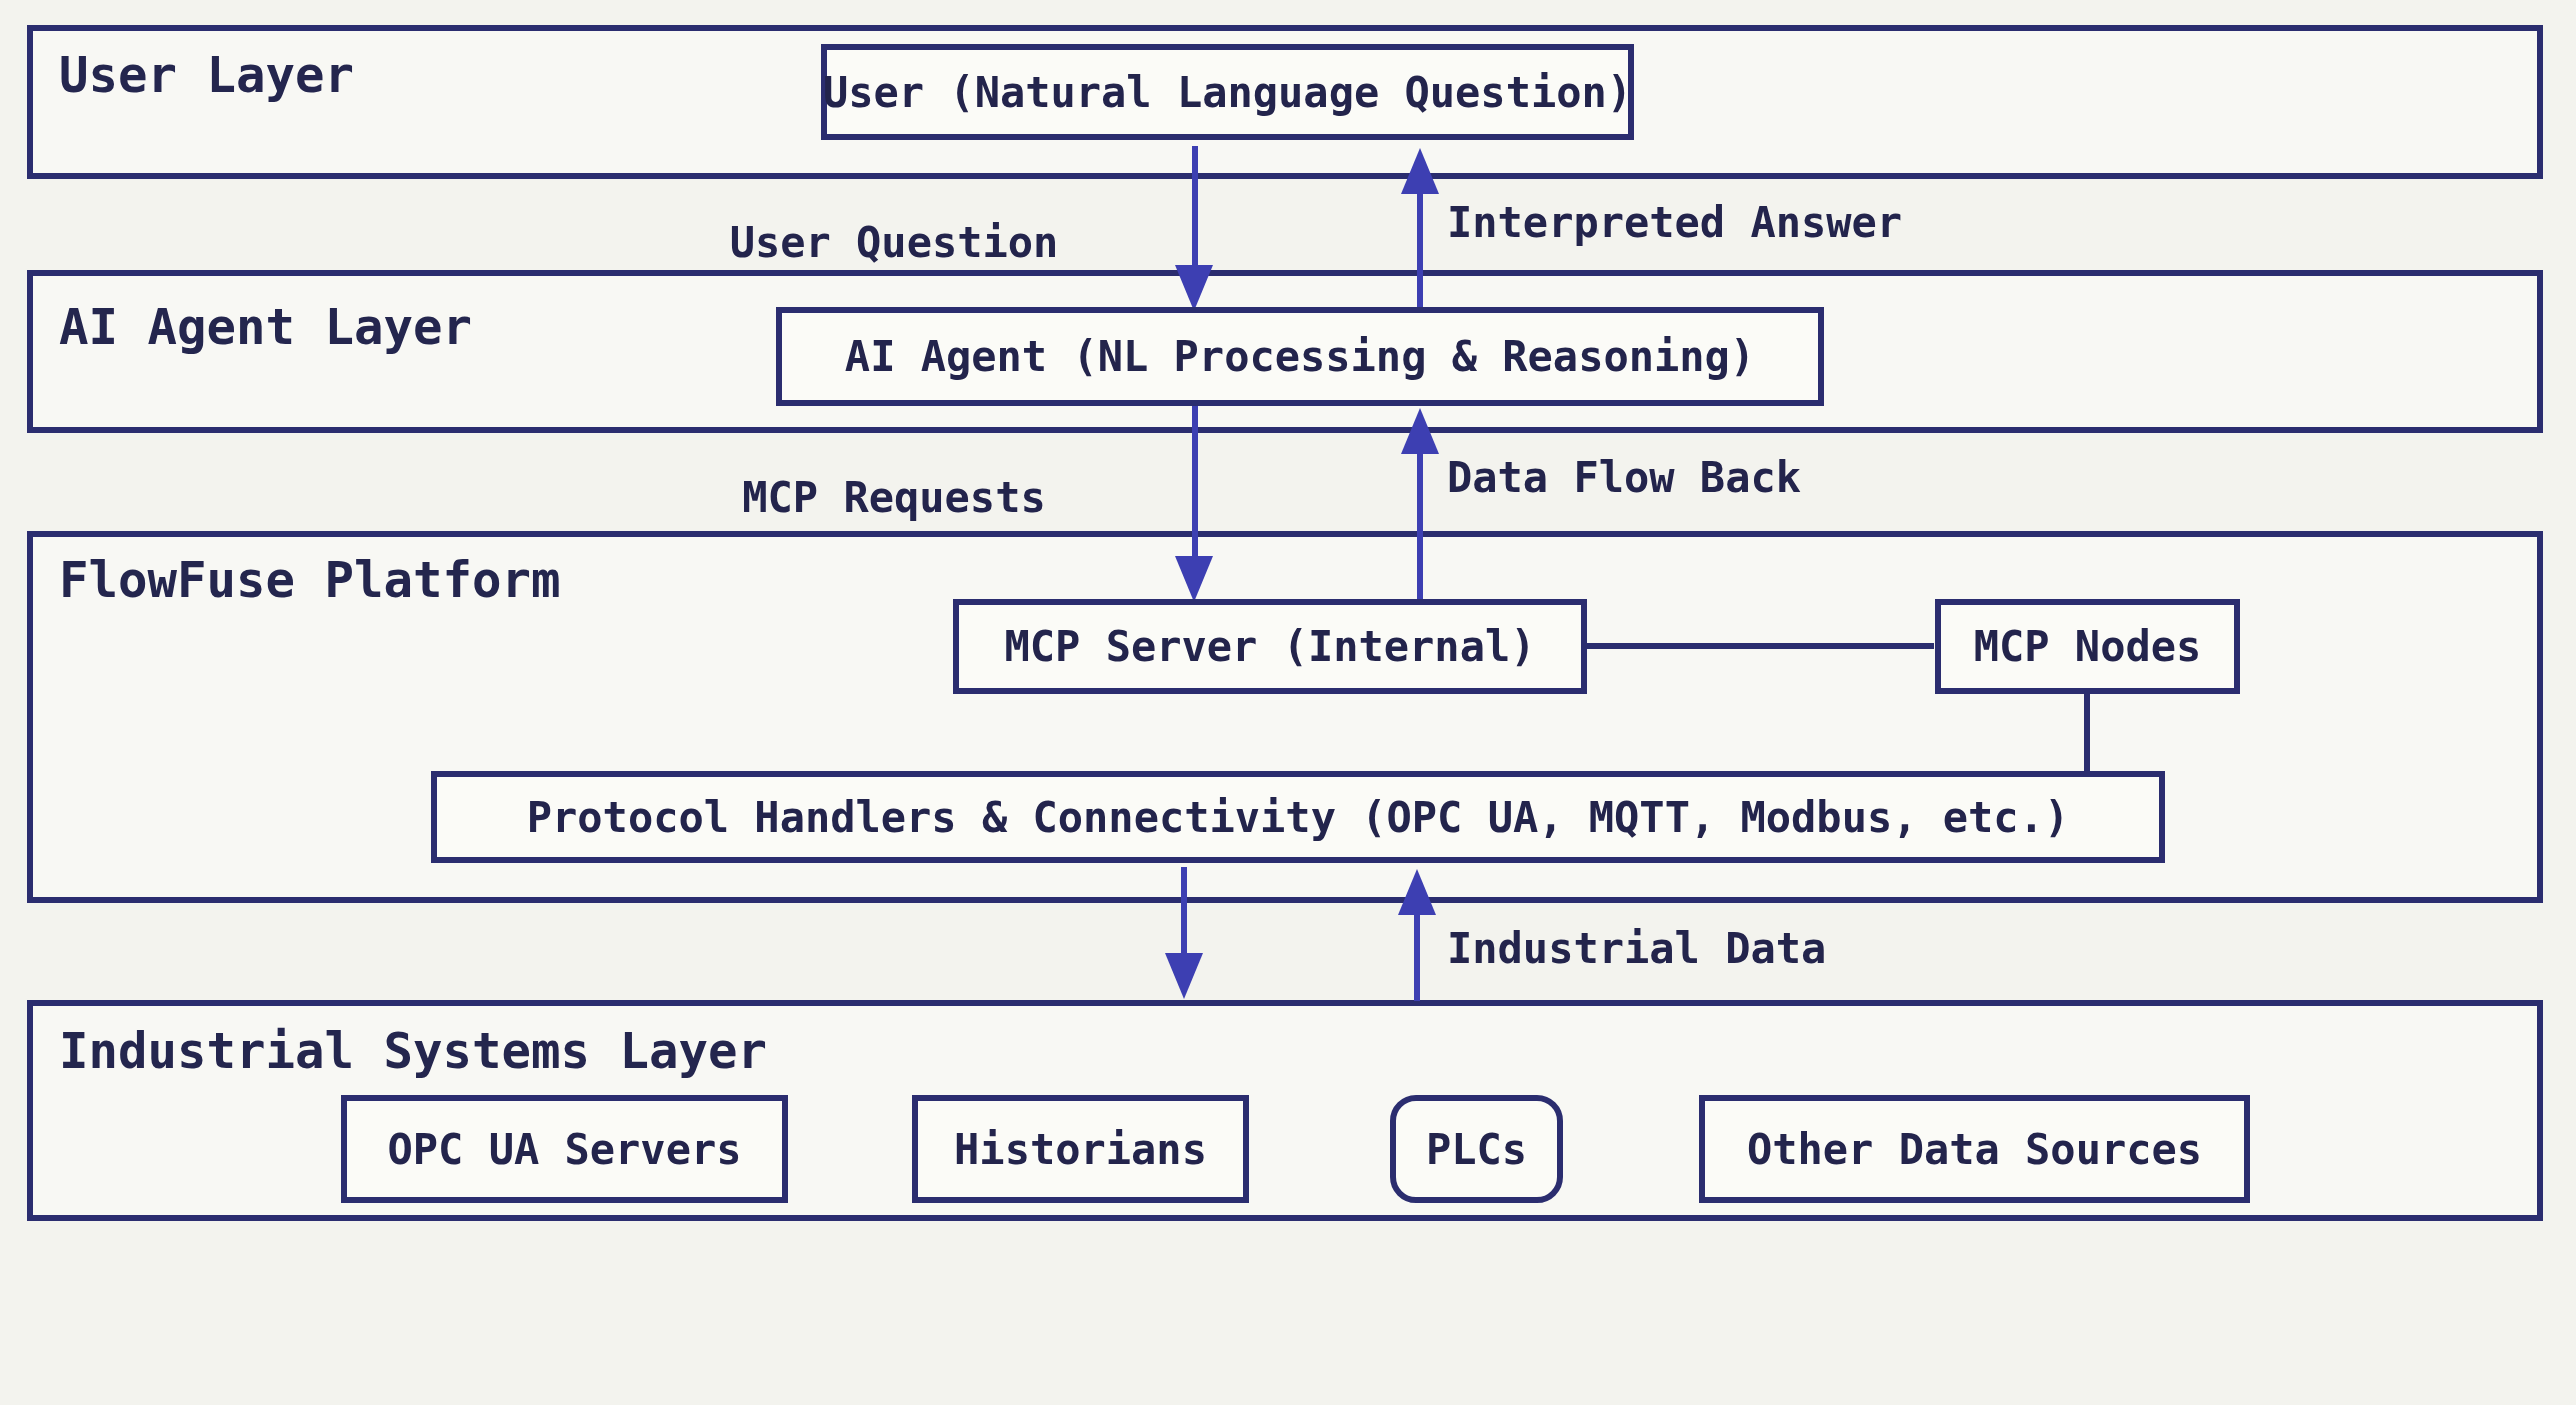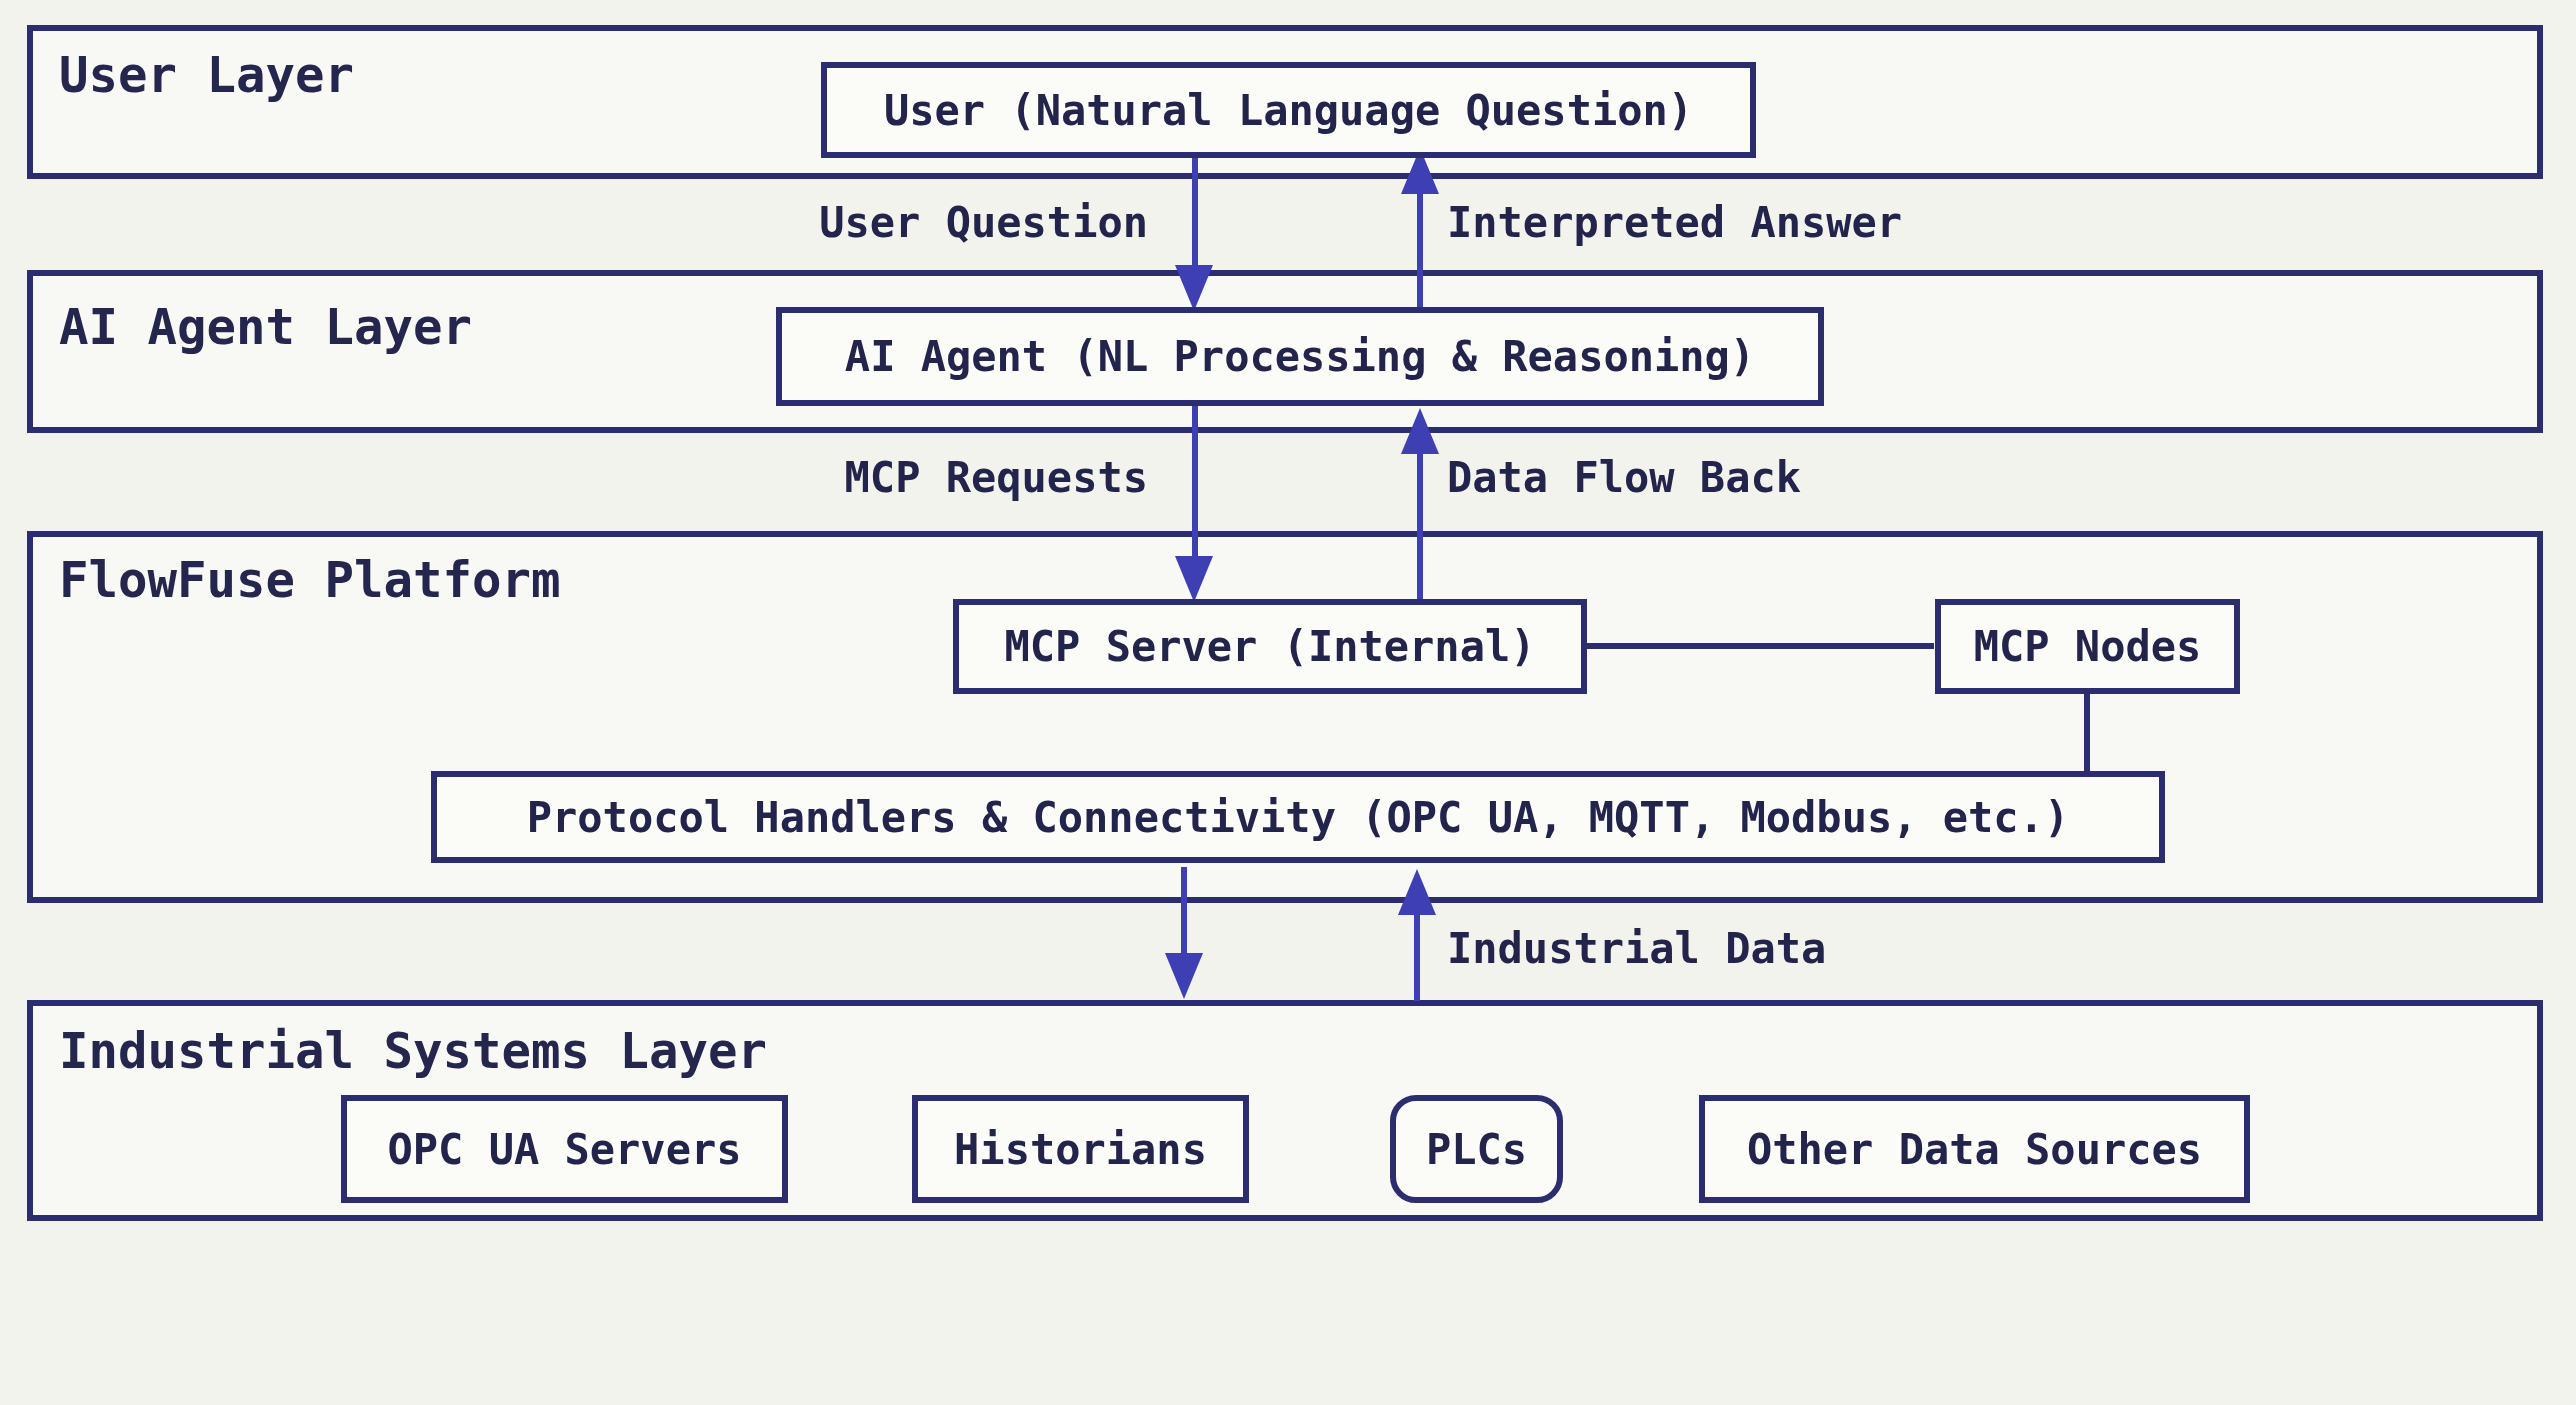--- a/index.html
+++ b/index.html
@@ -46,21 +46,21 @@
   }
   .flow-label {
     position: absolute;
     font-size: 42px;
     line-height: 51px;
     font-weight: bold;
     color: #23244c;
     white-space: nowrap;
     z-index: 4;
   }
-  .flow-label.right-align { text-align: right; }
+  .flow-label.right-align { text-align: center; margin-top: 20px; }
   .vline {
     position: absolute;
     width: 5.5px;
     background: #3d3fb2;
     z-index: 2;
   }
   .arrow-head {
     position: absolute;
     width: 0;
     height: 0;
@@ -115,21 +115,21 @@
   <div class="arrow-head up" style="left:1401px; top:408px;"></div>
 
   <div class="vline" style="left:1181px; top:867px; height:88px;"></div>
   <div class="arrow-head down" style="left:1165px; top:953px;"></div>
   <div class="vline" style="left:1414px; top:911px; height:90px;"></div>
   <div class="arrow-head up" style="left:1398px; top:869px;"></div>
 
   <div class="connector-h" style="left:1583px; top:643px; width:351px;"></div>
   <div class="connector-v" style="left:2084px; top:693px; height:79px;"></div>
 
-  <div class="node" style="left:821px; top:62px; width:935px; height:96px;">User (Natural Language Question)</div>
+  <div class="node" style="left:821px; top:44px; width:813px; height:96px;">User (Natural Language Question)</div>
   <div class="node" style="left:776px; top:307px; width:1048px; height:99px;">AI Agent (NL Processing &amp; Reasoning)</div>
   <div class="node" style="left:953px; top:599px; width:634px; height:95px;">MCP Server (Internal)</div>
   <div class="node" style="left:1935px; top:599px; width:305px; height:95px;">MCP Nodes</div>
   <div class="node" style="left:431px; top:771px; width:1734px; height:92px;">Protocol Handlers &amp; Connectivity (OPC UA, MQTT, Modbus, etc.)</div>
   <div class="node" style="left:341px; top:1095px; width:447px; height:108px;">OPC UA Servers</div>
   <div class="node" style="left:912px; top:1095px; width:337px; height:108px;">Historians</div>
   <div class="node" style="left:1390px; top:1095px; width:173px; height:108px;border-radius:26px;">PLCs</div>
   <div class="node" style="left:1699px; top:1095px; width:551px; height:108px;">Other Data Sources</div>
 
   <div class="flow-label right-align" style="left:640px; top:197px; width:508px;">User Question</div>

